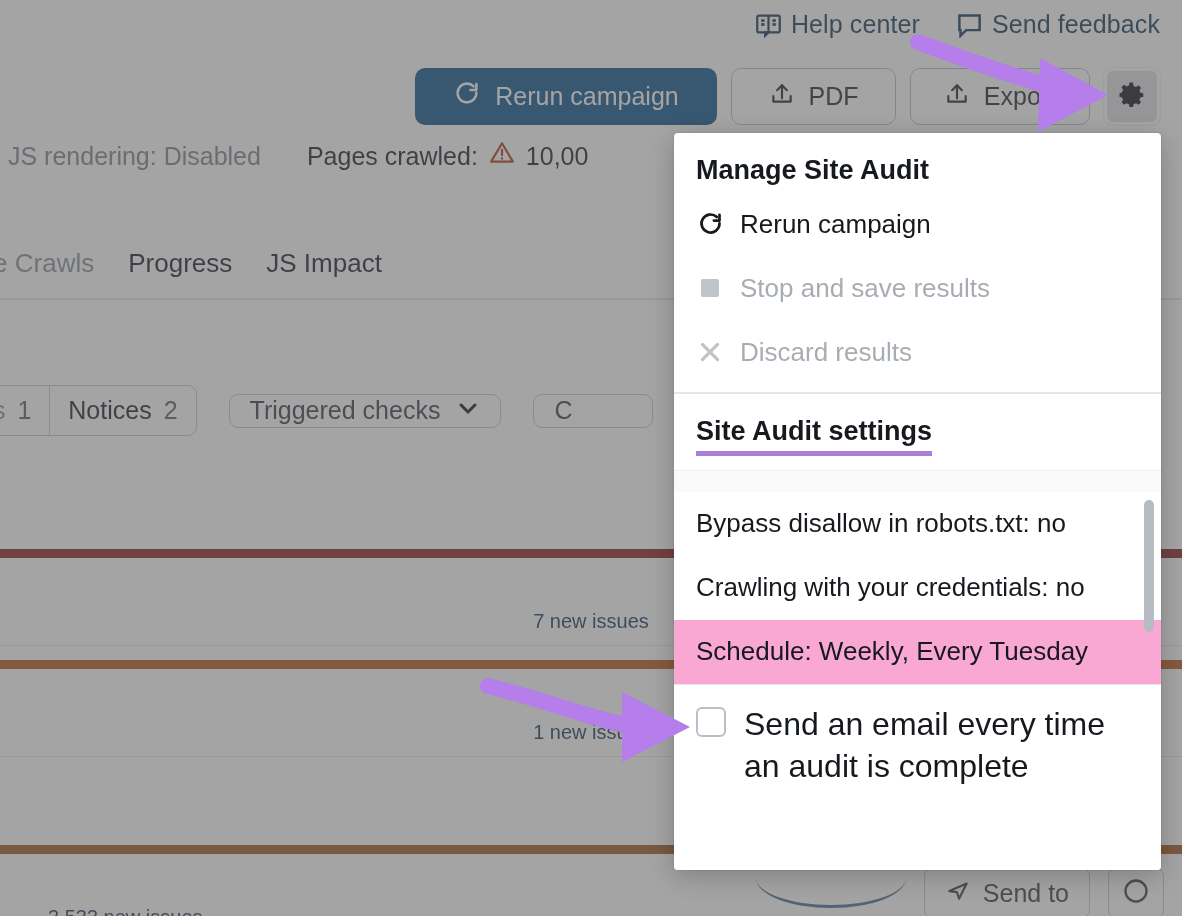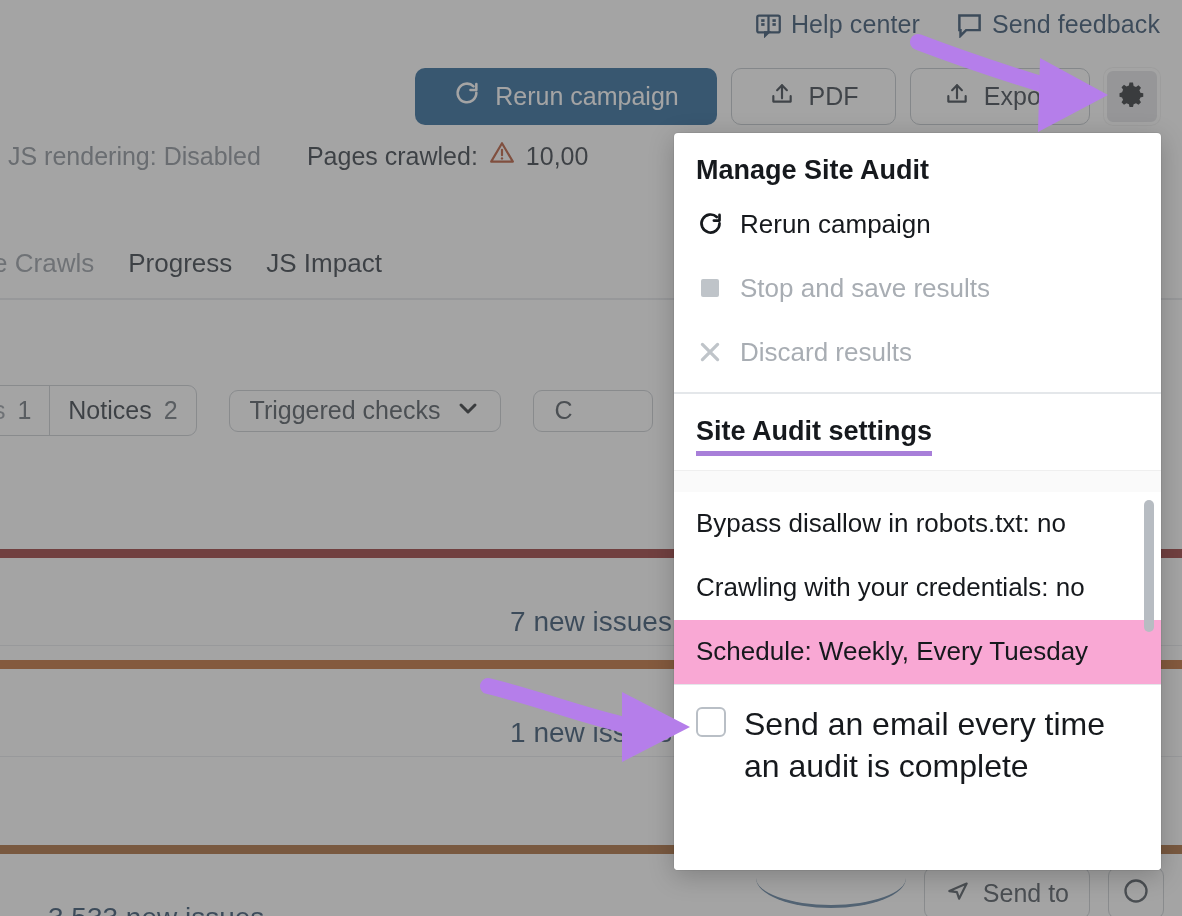--- a/index.html
+++ b/index.html
@@ -96,34 +96,34 @@
   }
   .seg-cell {
     display:flex; align-items:center; gap: 12px;
     padding: 0 18px; height: 100%; font-size: 25px; color: #1c242e;
   }
   .seg-cell.muted { color: #8a9199; }
   .seg-cell + .seg-cell { border-left: 1.6px solid #c3c8cd; }
   .seg-cell .cnt { color: #5c656e; }
   .pill {
     display: flex; align-items: center; gap: 16px;
-    height: 42px; padding: 0 20px;
+    height: 34px; padding: 0 20px;
     border: 1.6px solid #c3c8cd; border-radius: 9px;
     font-size: 25px; color: #3a434c;
   }
 
   
   .issue-block { position: absolute; left: 0; right: 0; z-index: 8; }
   .bar { height: 9px; width: 100%; }
   .issue-row {
     position: relative; height: 88px;
     display: flex; align-items: center; justify-content: center;
     border-bottom: 1.5px solid #e4e7ea;
   }
-  .issue-link { font-size: 28px; color: #1a3a5c; margin-top: 40px; }
+  .issue-link { font-size: 20px; color: #1a3a5c; margin-top: 40px; }
 
   
   #menu {
     position: absolute; left: 674px; top: 133px;
     width: 487px; height: 737px;
     background: #ffffff;
     border-radius: 4px;
     box-shadow: 0 6px 26px rgba(0,0,0,.22), 0 0 0 1px rgba(0,0,0,.05);
     z-index: 50; overflow: hidden;
     display: flex; flex-direction: column;

